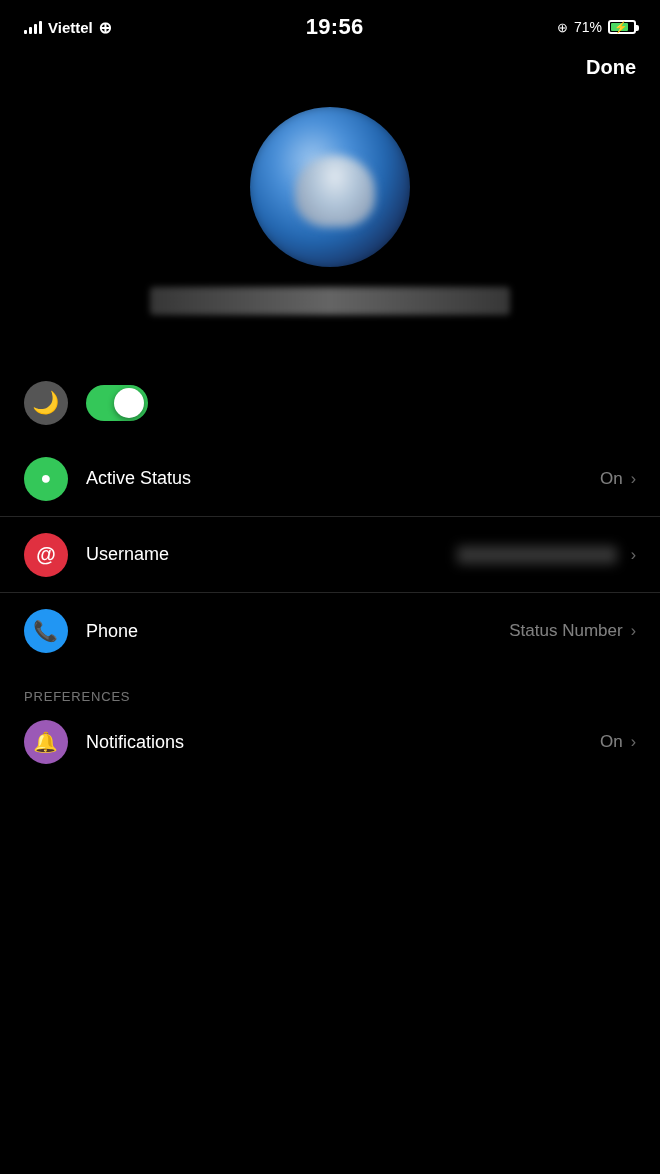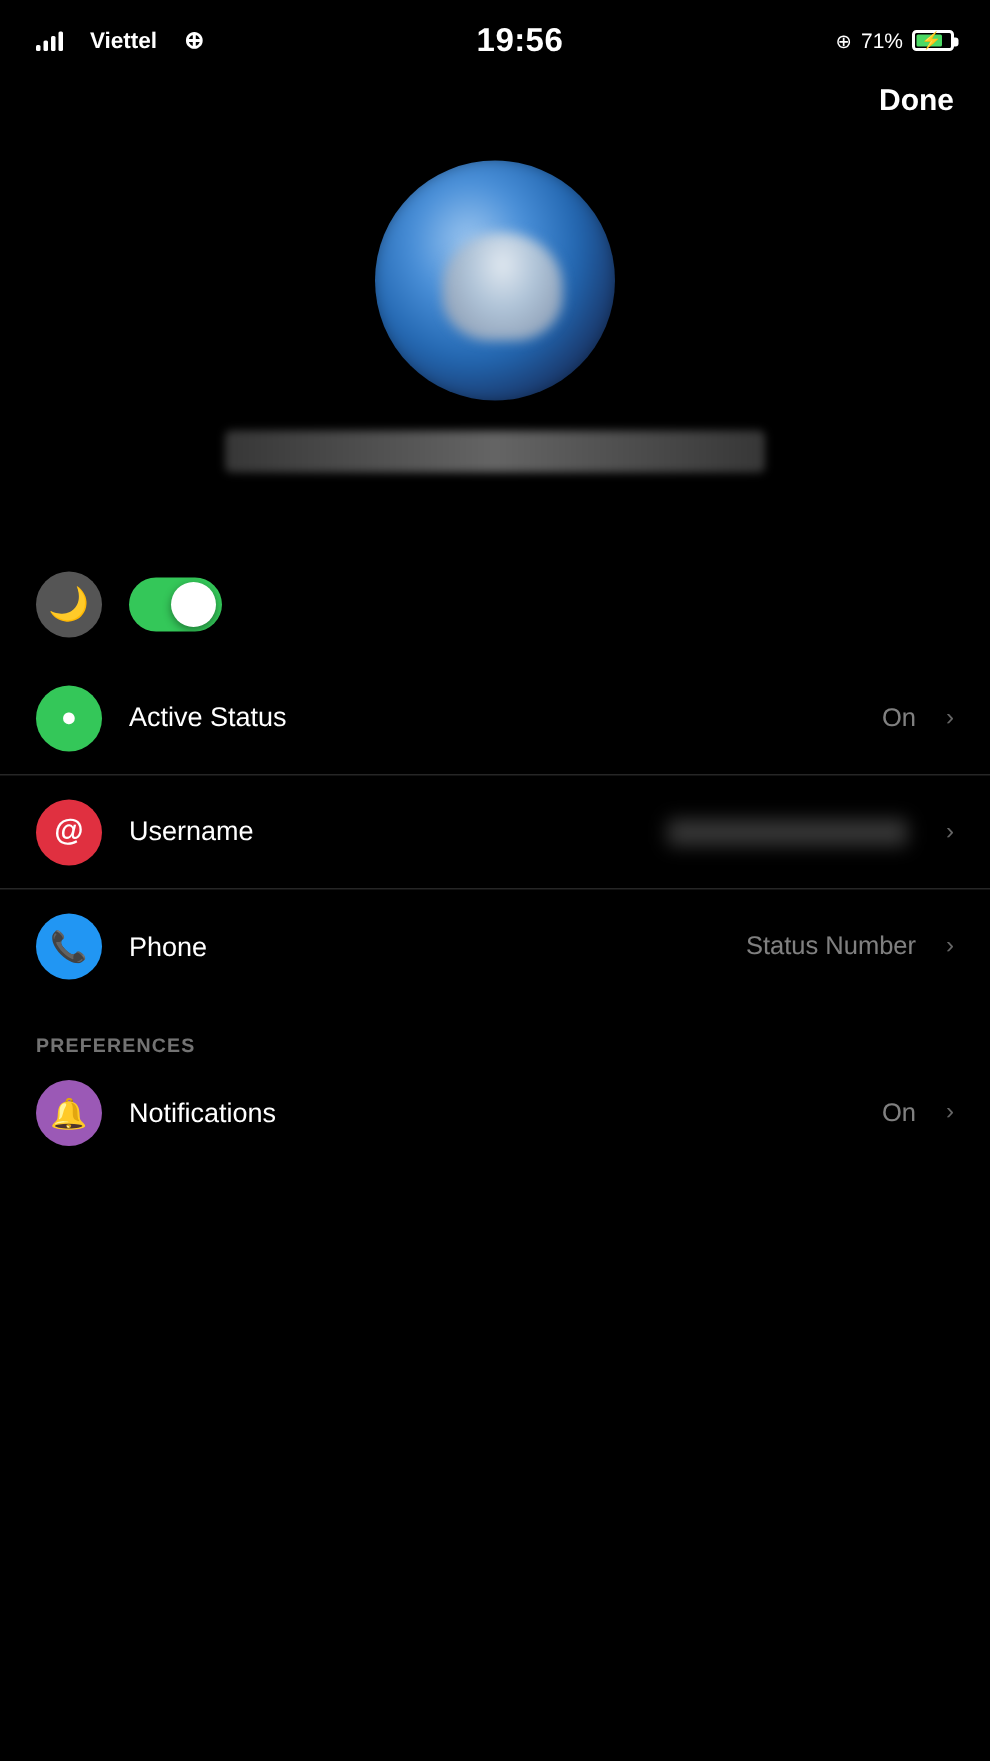--- a/index.html
+++ b/index.html
@@ -17,21 +17,21 @@
     .status-bar {
       display: flex;
       align-items: center;
       justify-content: space-between;
       padding: 14px 24px 8px;
       height: 48px;
     }
     .status-left {
       display: flex;
       align-items: center;
-      gap: 18px;
+      gap: 6px;
       font-size: 15px;
       font-weight: 600;
     }
     .signal-bars {
       display: flex;
       align-items: flex-end;
       gap: 2px;
       height: 14px;
     }
     .signal-bar {
@@ -183,21 +183,21 @@
     .icon-purple { background: #9b59b6; }
 
     .item-label {
       font-size: 18px;
       font-weight: 400;
       flex: 1;
     }
     .item-right {
       display: flex;
       align-items: center;
-      gap: 20px;
+      gap: 8px;
       color: rgba(255,255,255,0.5);
       font-size: 17px;
     }
     .chevron {
       font-size: 16px;
       color: rgba(255,255,255,0.4);
     }
 
     
     .toggle {
@@ -228,21 +228,21 @@
       background: rgba(180,180,180,0.3);
       border-radius: 3px;
       filter: blur(6px);
       margin-right: 6px;
     }
 
     
     .section-header {
       padding: 20px 24px 8px;
       font-size: 13px;
-      font-weight: 700;
+      font-weight: 400;
       color: rgba(255,255,255,0.45);
       letter-spacing: 0.8px;
       text-transform: uppercase;
     }
 
     
     .settings-item-partial {
       display: flex;
       align-items: center;
       padding: 0 24px;

